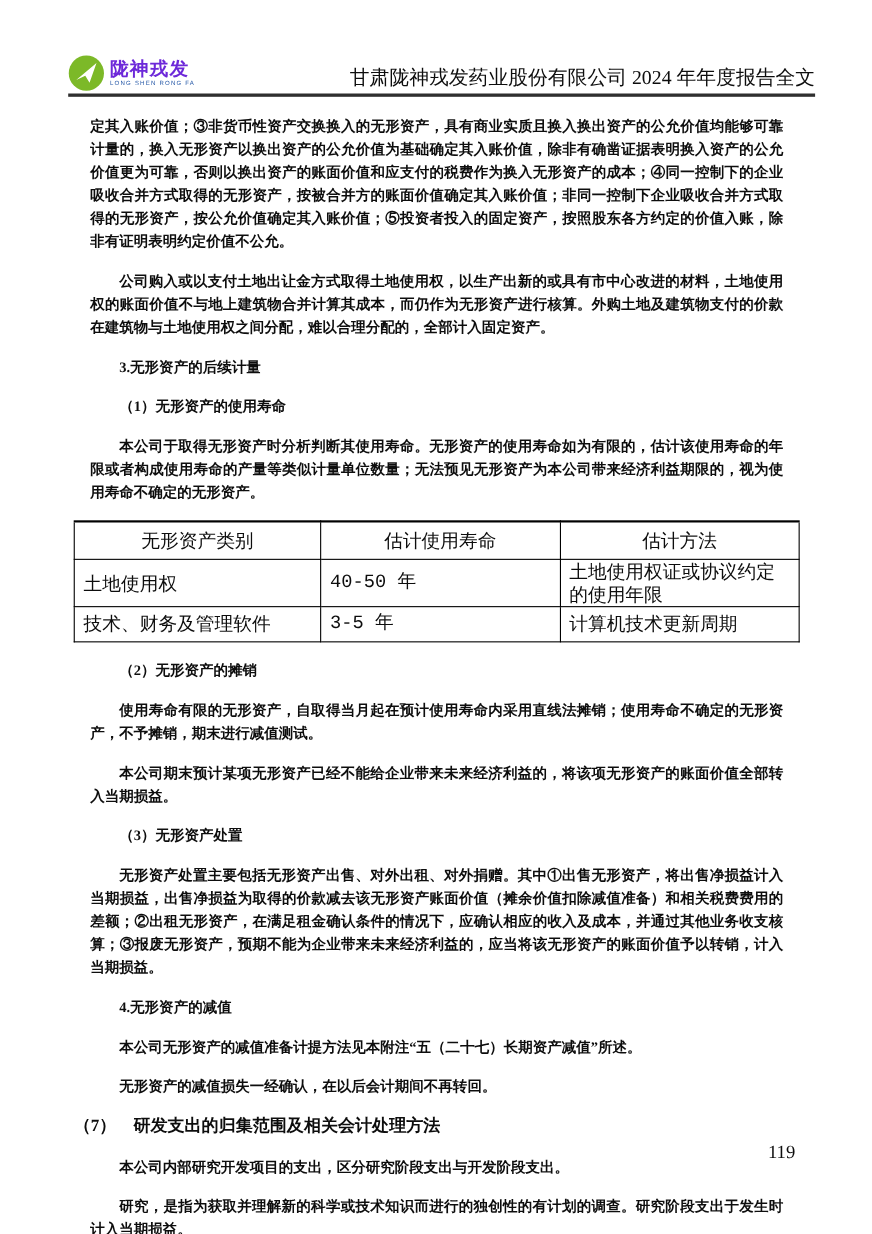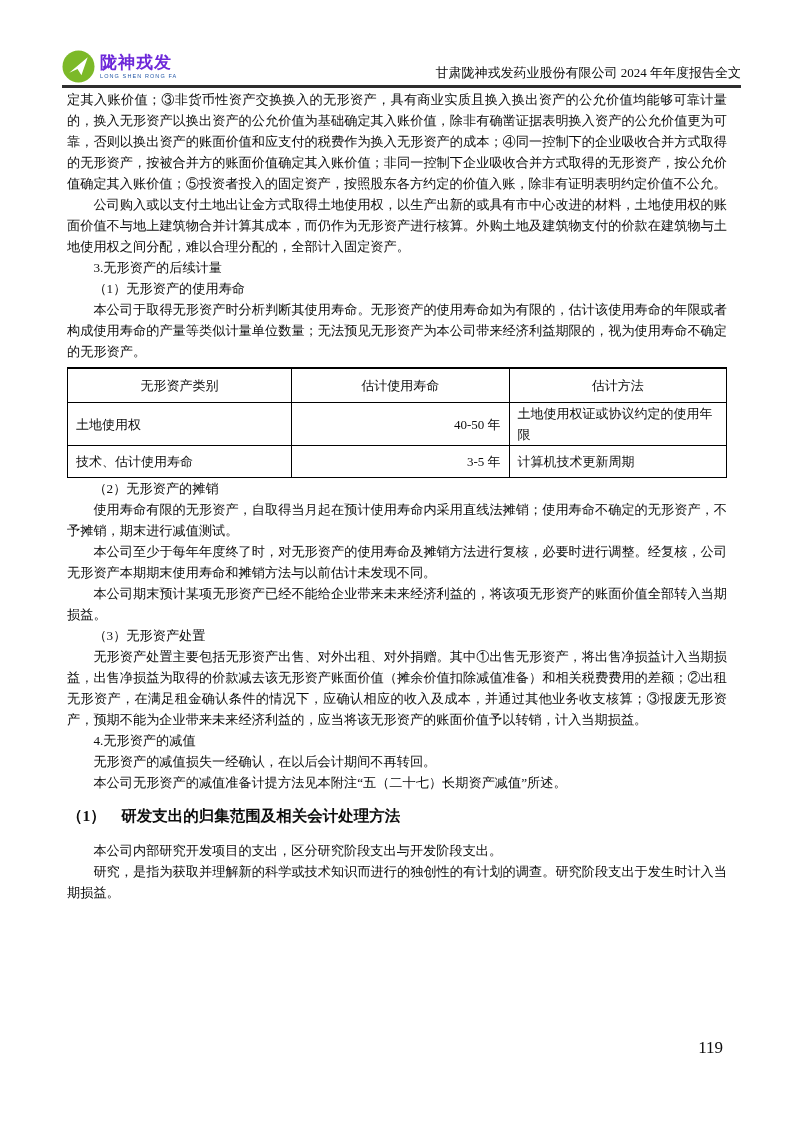--- a/index.html
+++ b/index.html
@@ -25,56 +25,56 @@
   .brand-icon{width:33px;height:33px;display:block;}
   .brand-text{display:flex;flex-direction:column;line-height:1;}
   .brand-cn{
     font-family:"Liberation Sans","DejaVu Sans",sans-serif;
     font-size:17px;font-weight:bold;color:#6d28d9;letter-spacing:1px;
   }
   .brand-en{
     font-family:"Liberation Sans","DejaVu Sans",sans-serif;
     font-size:5.5px;color:#2558a7;letter-spacing:1.1px;margin-top:3px;
   }
-  .doc-title{font-size:13px;padding-bottom:1px;white-space:nowrap;}
+  .doc-title{font-size:18px;padding-bottom:1px;white-space:nowrap;}
   .rule{
     position:absolute;
     left:62px; right:52px; top:85px;
     height:3px;
     background:#2f2f2f;
   }
   
   .content{
     position:absolute;
     left:67px; top:89px;
     width:660px;
     font-size:13.2px;
     line-height:21px;
     text-align:justify;
   }
-  p.para{margin:0;}
+  p.para{margin:15px;font-weight:bold;}
   p.indent{text-indent:2em;}
   
   table.ul-table{
     width:100%;
     border-collapse:collapse;
     margin:5px 0 0 0;
-    font-size:13px;
+    font-size:17px;
     border-top:2px solid #000;
   }
   .ul-table th,.ul-table td{
     border:1px solid #000;
     height:31px;
     padding:0 8px;
     font-weight:normal;
     vertical-align:middle;
     text-align:left;
   }
   .ul-table th{text-align:center;height:33px;}
-  .ul-table td.c{text-align:right;}
+  .ul-table td.c{text-align:left;font-family:Liberation Mono, monospace;}
   .ul-table col.col1{width:34%;}
   .ul-table col.col2{width:33%;}
   .ul-table col.col3{width:33%;}
   
   h2.rd-heading{
     font-size:15.5px;
     font-weight:bold;
     line-height:22px;
     margin:12px 0 13px 0;
     text-align:left;
@@ -130,38 +130,37 @@
           <th>估计方法</th>
         </tr>
       </thead>
       <tbody>
         <tr>
           <td>土地使用权</td>
           <td class="c">40-50 年</td>
           <td>土地使用权证或协议约定的使用年限</td>
         </tr>
         <tr>
-          <td>技术、估计使用寿命</td>
+          <td>技术、财务及管理软件</td>
           <td class="c">3-5 年</td>
           <td>计算机技术更新周期</td>
         </tr>
       </tbody>
     </table>
 
     <p class="para indent">（2）无形资产的摊销</p>
     <p class="para indent">使用寿命有限的无形资产，自取得当月起在预计使用寿命内采用直线法摊销；使用寿命不确定的无形资产，不予摊销，期末进行减值测试。</p>
-    <p class="para indent">本公司至少于每年年度终了时，对无形资产的使用寿命及摊销方法进行复核，必要时进行调整。经复核，公司无形资产本期期末使用寿命和摊销方法与以前估计未发现不同。</p>
     <p class="para indent">本公司期末预计某项无形资产已经不能给企业带来未来经济利益的，将该项无形资产的账面价值全部转入当期损益。</p>
     <p class="para indent">（3）无形资产处置</p>
     <p class="para indent">无形资产处置主要包括无形资产出售、对外出租、对外捐赠。其中①出售无形资产，将出售净损益计入当期损益，出售净损益为取得的价款减去该无形资产账面价值（摊余价值扣除减值准备）和相关税费费用的差额；②出租无形资产，在满足租金确认条件的情况下，应确认相应的收入及成本，并通过其他业务收支核算；③报废无形资产，预期不能为企业带来未来经济利益的，应当将该无形资产的账面价值予以转销，计入当期损益。</p>
     <p class="para indent">4.无形资产的减值</p>
+    <p class="para indent">本公司无形资产的减值准备计提方法见本附注“五（二十七）长期资产减值”所述。</p>
     <p class="para indent">无形资产的减值损失一经确认，在以后会计期间不再转回。</p>
-    <p class="para indent">本公司无形资产的减值准备计提方法见本附注“五（二十七）长期资产减值”所述。</p>
 
-    <h2 class="rd-heading">（1）　研发支出的归集范围及相关会计处理方法</h2>
+    <h2 class="rd-heading">（7）　研发支出的归集范围及相关会计处理方法</h2>
 
     <p class="para indent">本公司内部研究开发项目的支出，区分研究阶段支出与开发阶段支出。</p>
     <p class="para indent">研究，是指为获取并理解新的科学或技术知识而进行的独创性的有计划的调查。研究阶段支出于发生时计入当期损益。</p>
 
   </main>
 
   <div class="page-number">119</div>
 
 </div>
 

